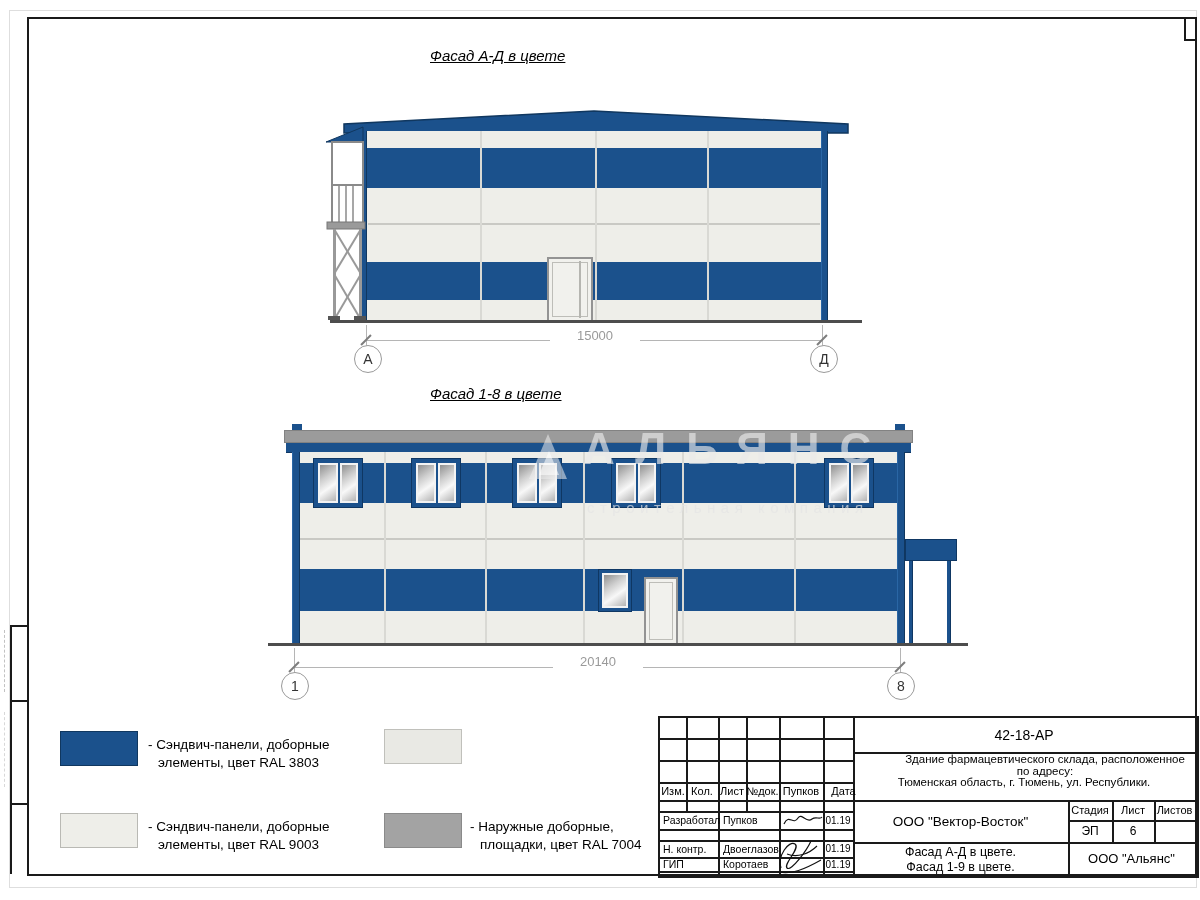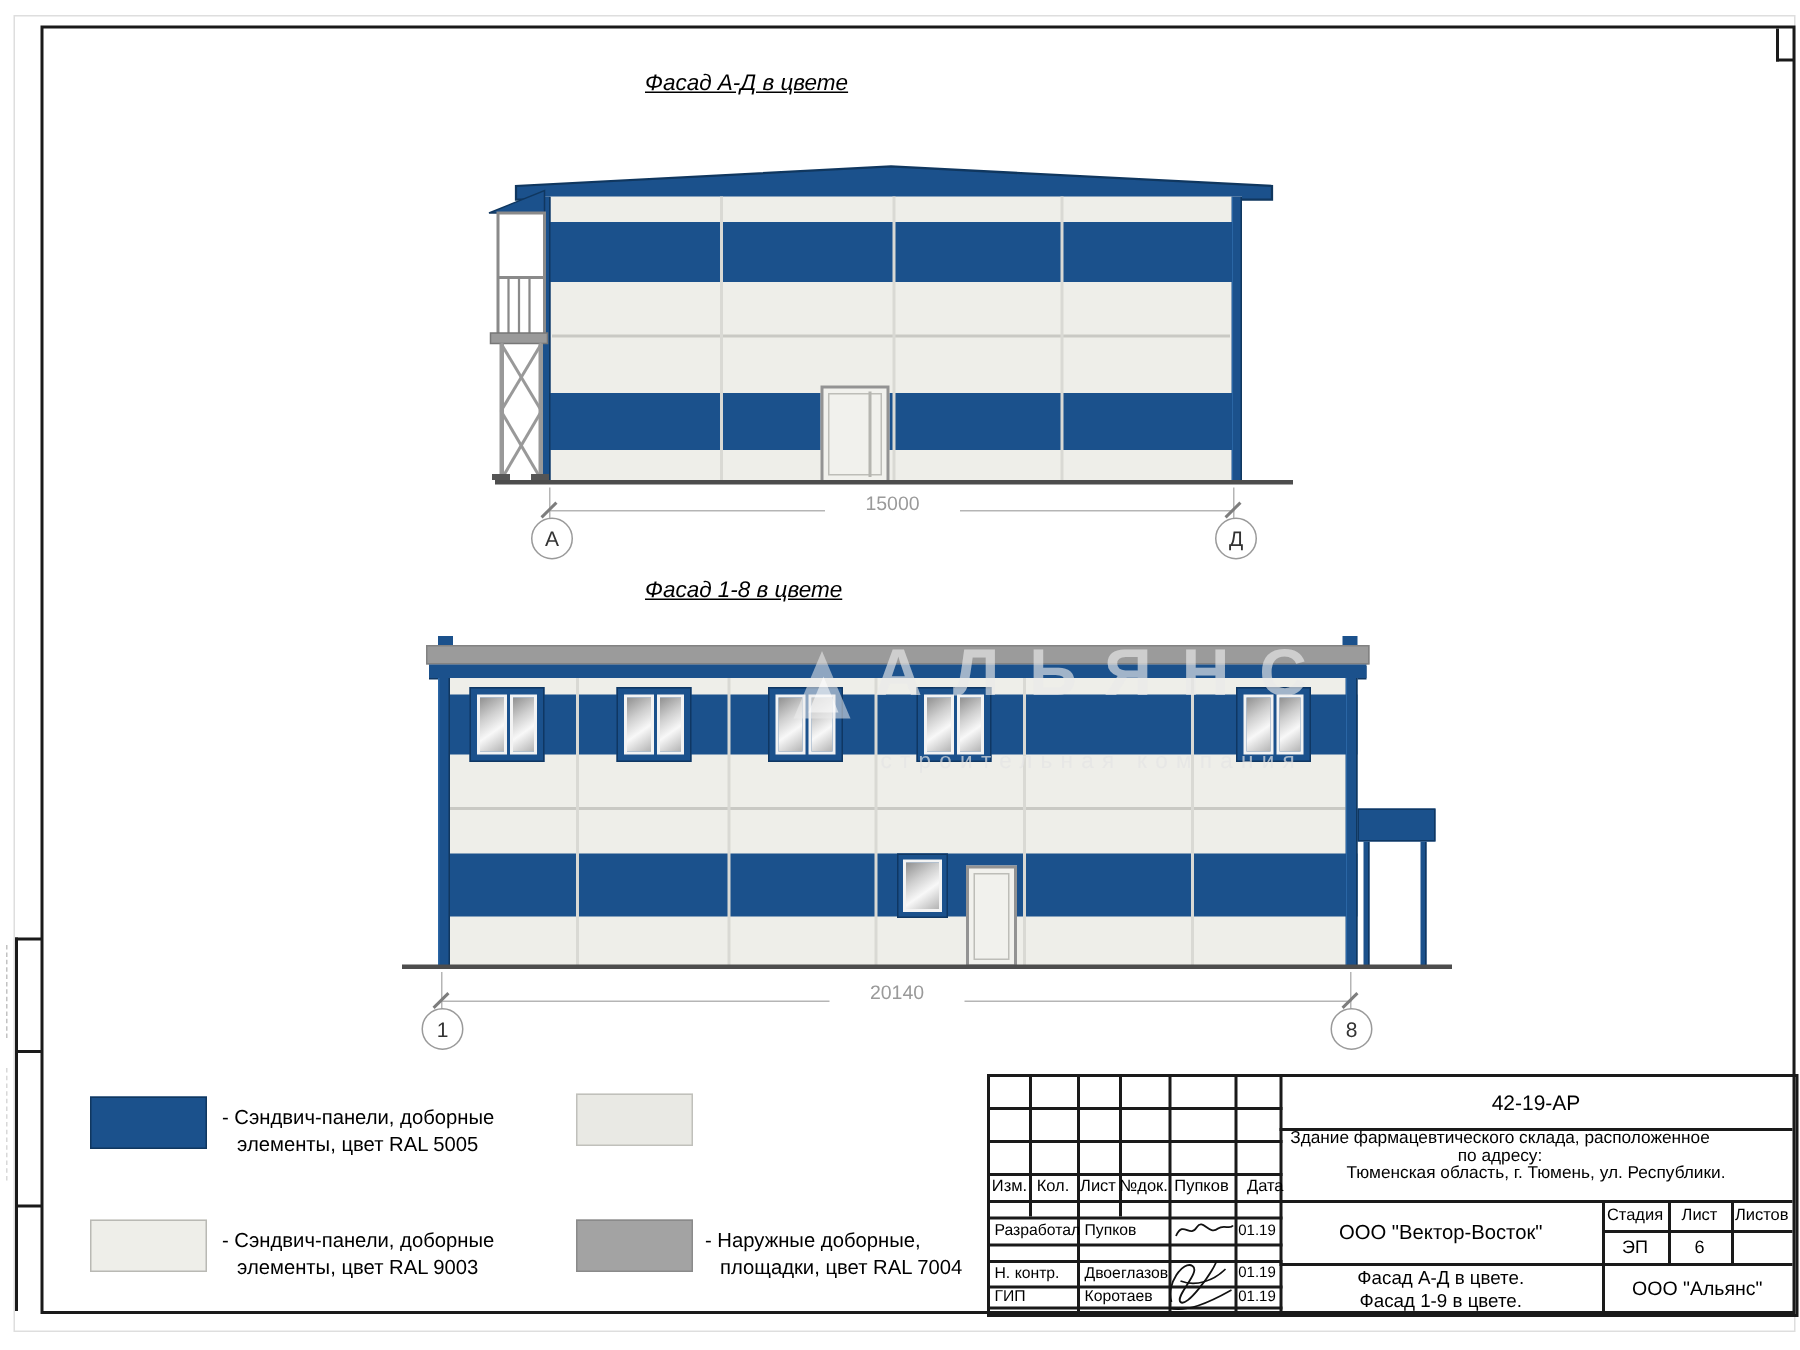--- a/index.html
+++ b/index.html
@@ -185,21 +185,21 @@
   <div class="abs dimline" style="left:294px;top:667px;width:607px;"></div>
   <div class="abs tick" style="left:287px;top:666px;"></div>
   <div class="abs tick" style="left:893px;top:666px;"></div>
   <div class="abs dimtext" style="left:553px;top:654px;">20140</div>
   <div class="abs axis-circle" style="left:281px;top:672px;">1</div>
   <div class="abs axis-circle" style="left:887px;top:672px;">8</div>
 
   <div class="abs swatch" style="left: 60px; top: 731px; border: 1px solid rgb(16, 55, 95); background: rgb(27, 81, 140);"></div>
   <div class="abs legend-text" style="left:148px;top:736px;">
     <div>- Сэндвич-панели, доборные</div>
-    <div class="legend-line2">элементы, цвет RAL 5005</div>
+    <div class="legend-line2">элементы, цвет RAL 3803</div>
   </div>
 
   <div class="abs swatch" style="left: 60px; top: 813px; border: 1px solid rgb(185, 185, 180); background: rgb(238, 238, 233);"></div>
   <div class="abs legend-text" style="left:148px;top:818px;">
     <div>- Сэндвич-панели, доборные</div>
     <div class="legend-line2">элементы, цвет RAL 9003</div>
   </div>
 
   <div class="abs swatch" style="left: 384px; top: 729px; border: 1px solid rgb(192, 192, 187); background: rgb(233, 233, 228);"></div>
 
@@ -257,22 +257,22 @@
     <div class="tb-text" style="left:163px;top:139px;width:30px;height:14px;font-size:10px;">01.19</div>
 
     <svg class="abs" style="left:120px;top:93px;" width="43" height="18">
       <path d="M4,13 C9,2 13,15 18,7 C22,1 26,13 32,8 C36,5 40,9 42,6" stroke="#111" fill="none" stroke-width="1.2"></path>
     </svg>
     <svg class="abs" style="left:113px;top:116px;" width="54" height="41">
       <path d="M8,34 C4,22 16,6 22,10 C28,14 10,30 14,34 C18,38 34,16 38,7" stroke="#111" fill="none" stroke-width="1.2"></path>
       <path d="M6,38 C18,41 32,35 48,26 M14,20 C24,24 36,20 44,12" stroke="#111" fill="none" stroke-width="1.1"></path>
     </svg>
 
-    <div class="tb-text" style="left:193px;top:0;width:342px;height:34px;font-size:14px;">42-19-АР</div>
-    <div class="tb-text" style="left:193px;top:38px;width:294px;height:18px;font-size:11.5px;">Здание фармацевтического склада, расположенное по адресу:</div>
+    <div class="tb-text" style="left:193px;top:0;width:342px;height:34px;font-size:14px;">42-18-АР</div>
+    <div class="tb-text" style="left:193px;top:38px;width:294px;height:18px;font-size:11.5px;padding-left:45px;">Здание фармацевтического склада, расположенное по адресу:</div>
     <div class="tb-text" style="left:193px;top:55px;width:342px;height:18px;font-size:11.5px;">Тюменская область, г. Тюмень, ул. Республики.</div>
     <div class="tb-text" style="left:193px;top:82px;width:215px;height:42px;font-size:13.5px;">ООО "Вектор-Восток"</div>
     <div class="tb-text" style="left:193px;top:126px;width:215px;height:15px;font-size:12.5px;">Фасад А-Д в цвете.</div>
     <div class="tb-text" style="left:193px;top:141px;width:215px;height:15px;font-size:12.5px;">Фасад 1-9 в цвете.</div>
     <div class="tb-text" style="left:408px;top:82px;width:44px;height:20px;">Стадия</div>
     <div class="tb-text" style="left:452px;top:82px;width:42px;height:20px;">Лист</div>
     <div class="tb-text" style="left:494px;top:82px;width:41px;height:20px;">Листов</div>
     <div class="tb-text" style="left:408px;top:102px;width:44px;height:22px;font-size:12px;">ЭП</div>
     <div class="tb-text" style="left:452px;top:102px;width:42px;height:22px;font-size:12px;">6</div>
     <div class="tb-text" style="left:408px;top:124px;width:127px;height:33px;font-size:13px;">ООО "Альянс"</div>

